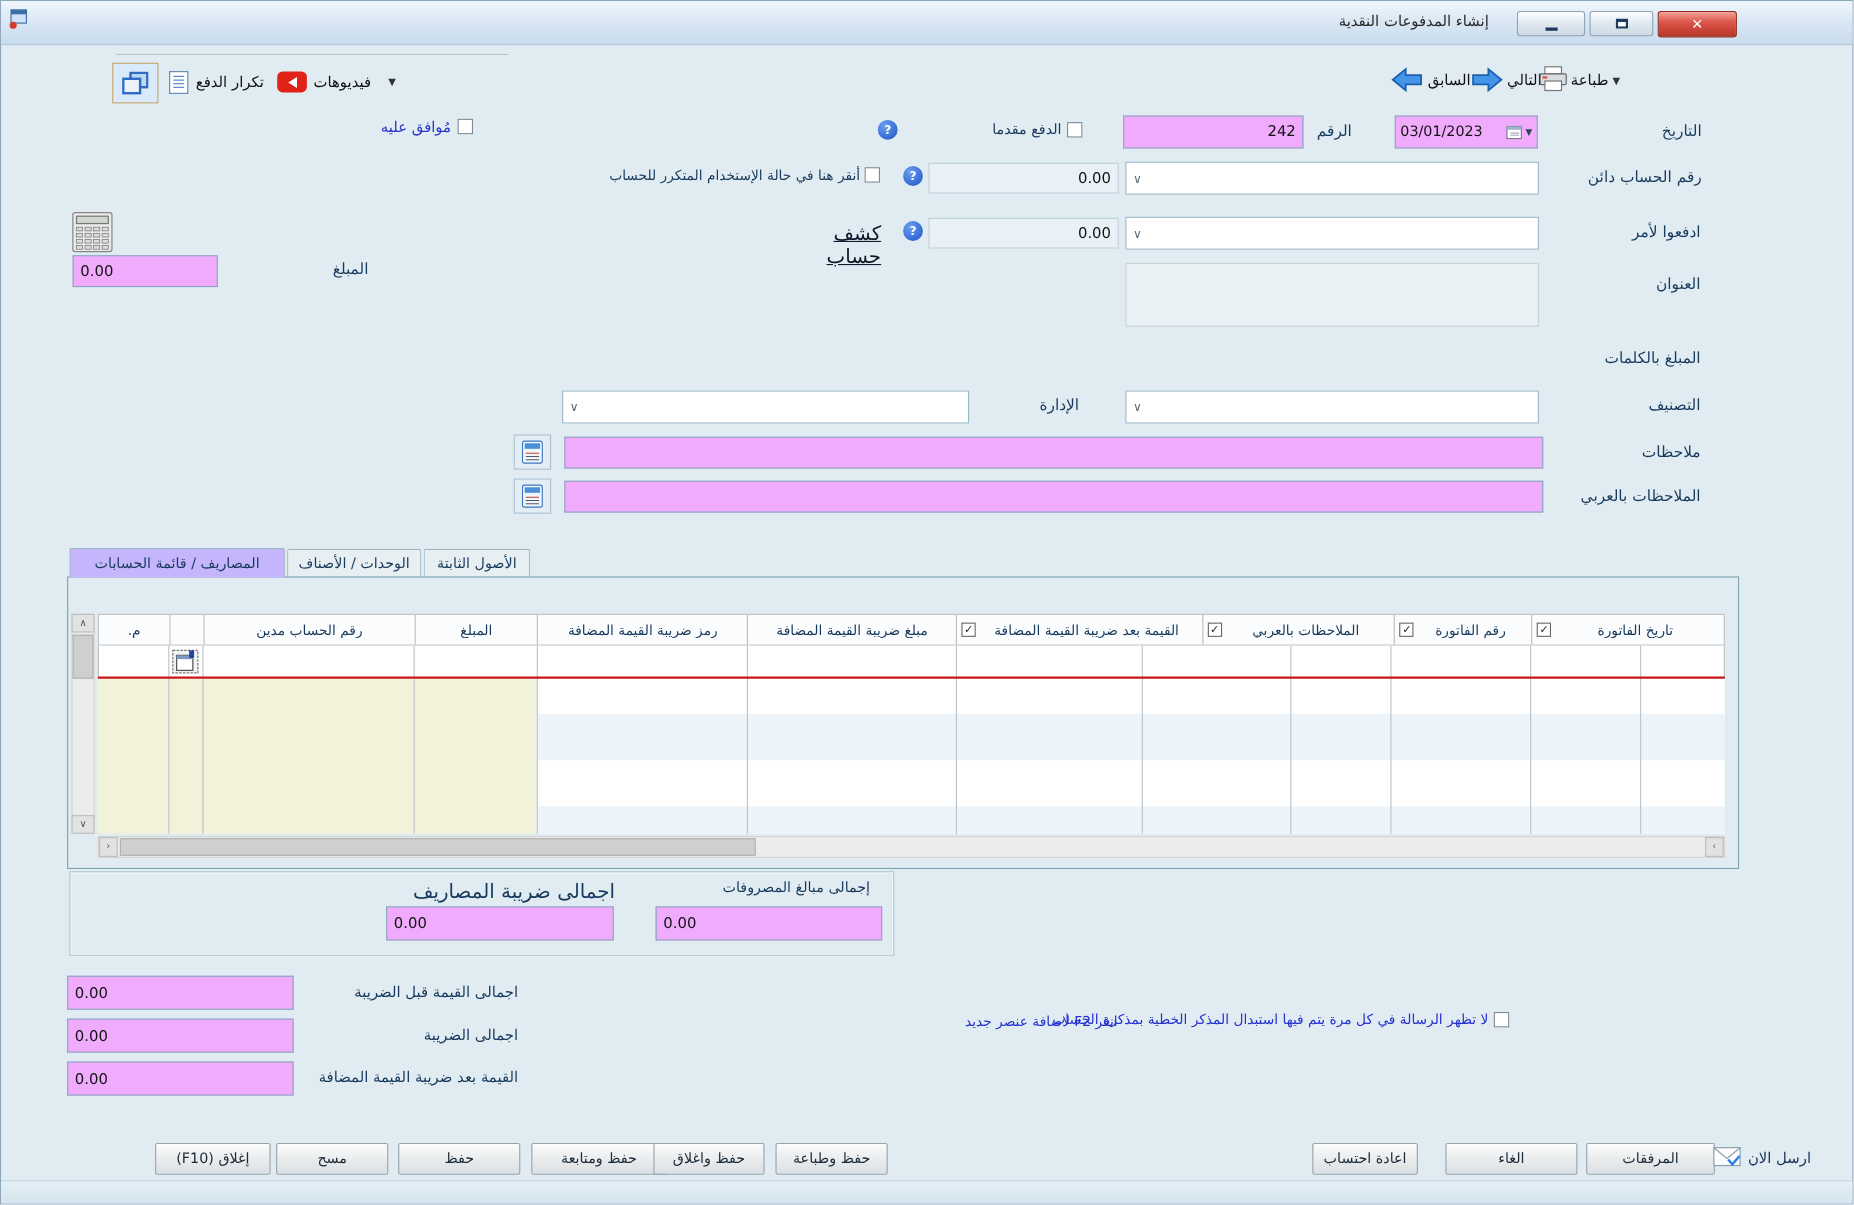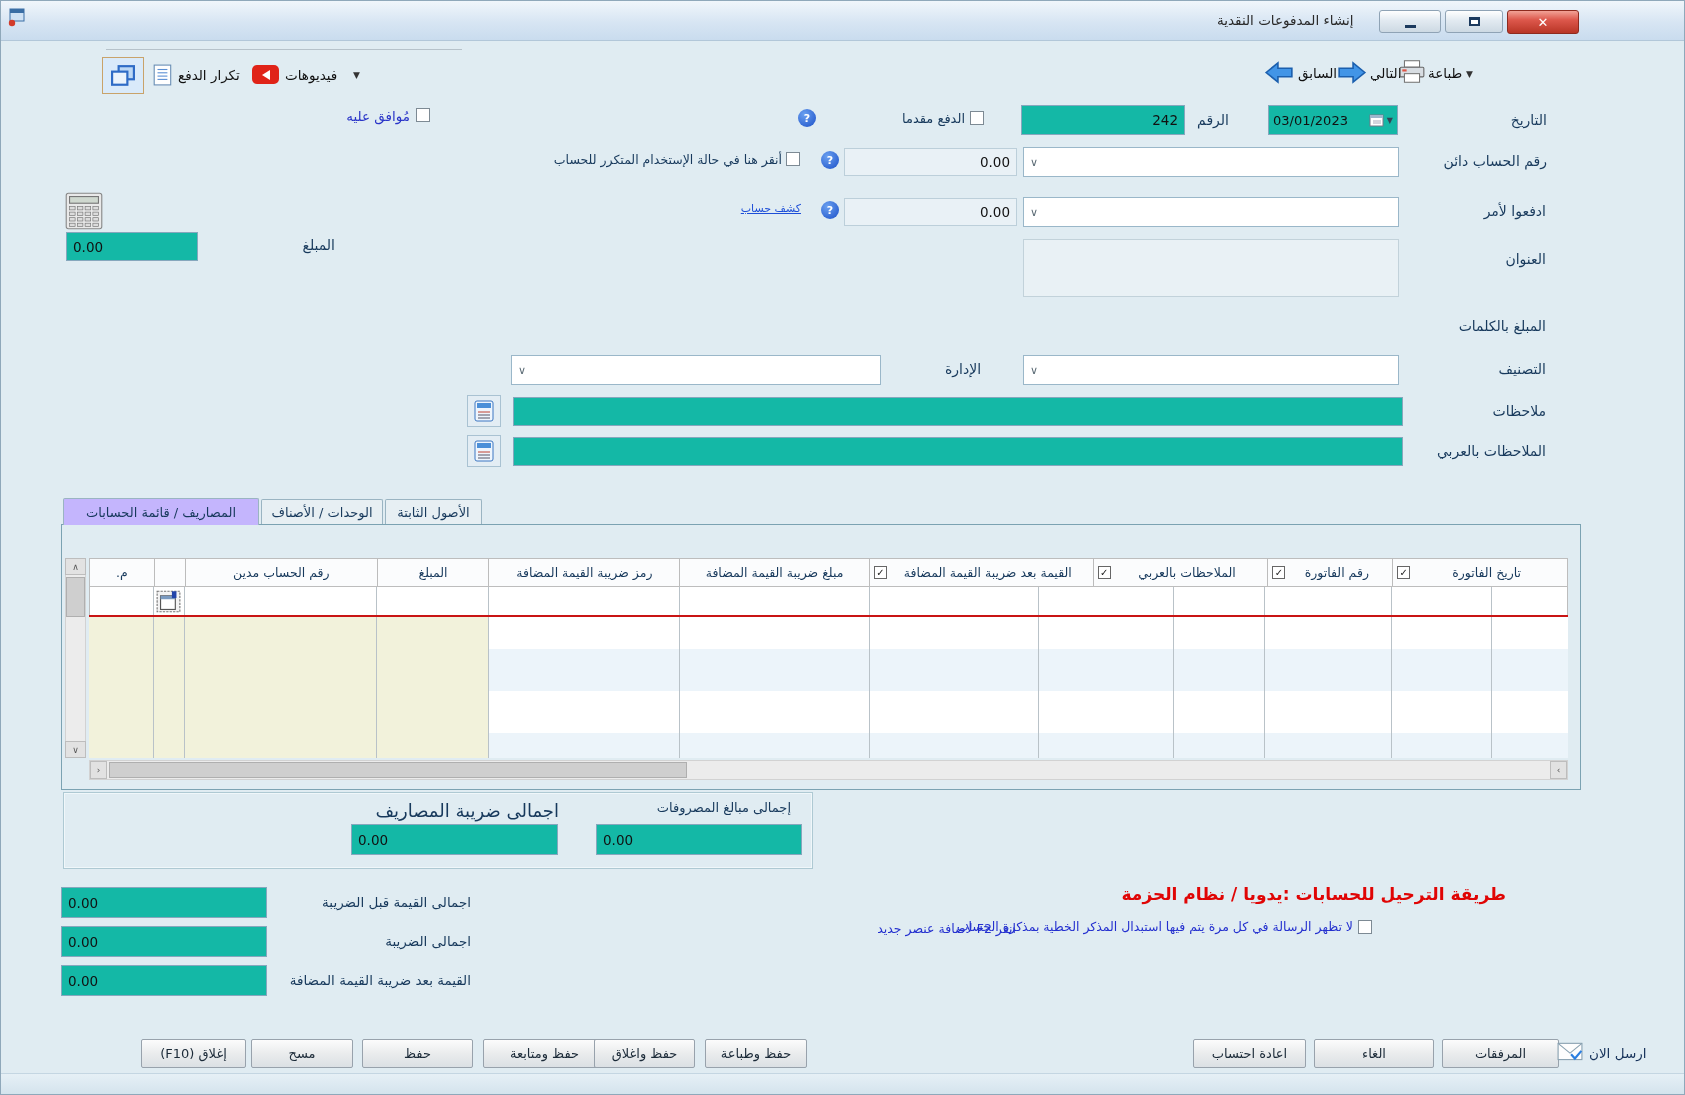--- a/index.html
+++ b/index.html
@@ -15,33 +15,33 @@
   .winbtn { position:absolute; height:23px; border:1px solid #8fa3b5; border-radius:3px;
             background:linear-gradient(#ffffff,#e2eaf1 45%,#cdd9e3);
             display:flex; align-items:center; justify-content:center; cursor:default; }
   .winbtn.close { background:linear-gradient(#f2a296,#dd584c 40%,#b83526); border-color:#8e2a1e; }
   .glyph-min { width:11px; height:3px; background:#1c3a5e; margin-top:9px; }
   .glyph-max { width:11px; height:9px; border:2px solid #1c3a5e; border-top-width:3px; background:#fff; }
   .glyph-x { color:#fff; font-size:13px; font-weight:bold; line-height:1; }
   .titem { position:absolute; font-size:13.5px; color:#101010; white-space:nowrap; }
   .caret { position:absolute; font-size:9px; color:#333; }
   .lbl { position:absolute; color:#17395c; font-size:14px; white-space:nowrap; }
-  .tb { position:absolute; background:#14b8a6; border:1px solid #86a7bd; font-size:13.5px;
+  .tb { position:absolute; background:#f0abfc; border:1px solid #86a7bd; font-size:13.5px;
         padding:0 6px; display:flex; align-items:center; color:#111; }
   .tb.ltr { direction:ltr; }
   .tb.end { justify-content:flex-end; }
   .tb.dis { background:#e9f1f6; border-color:#bccfda; }
   .combo { position:absolute; background:#fff; border:1px solid #9ab7c9;
            display:flex; align-items:center; padding:0 6px; }
   .combo .chev { margin-right:auto; color:#5a6a74; font-size:11px; line-height:1; }
   .chk { position:absolute; width:14px; height:14px; background:#fff; border:1px solid #7d8a94; }
   .help { position:absolute; width:18px; height:18px; border-radius:50%;
           background:radial-gradient(circle at 35% 30%, #6aa0f0, #1c50c8);
           color:#fff; font-weight:bold; font-size:11px; display:flex; align-items:center; justify-content:center; }
-  .link { color:#1d4ed8; text-decoration:underline; font-size:11px; }
+  .link { color:#0f172a; text-decoration:underline; font-size:18px; }
   .bluetext { color:#2a35c8; }
   .tab { position:absolute; height:26px; border:1px solid #9ab4c2; border-bottom:none;
          background:#e7eff3; display:flex; align-items:center; justify-content:center;
          font-size:13px; color:#17395c; border-radius:2px 2px 0 0; white-space:nowrap; }
   .tab.active { background:#c4b5fd; z-index:3; height:27px; }
   .groupbox { position:absolute; border:1px solid #7ba2b2; background:#e0ecf2; }
   .ghead { position:absolute; display:flex; direction:rtl; background:#fbfcfd; border:1px solid #bdbdbd; }
   .hc { height:100%; border-left:1px solid #bcbcbc; display:flex; align-items:center;
         padding:0 4px; font-size:12.5px; color:#17395c; white-space:nowrap; overflow:hidden; }
   .hc:last-child { border-left:none; }
@@ -313,33 +313,32 @@
   <div class="lbl" style="left:402px;top:799px;width:156px;text-align:right;font-size:18px;">اجمالى ضريبة المصاريف</div>
   <div class="tb ltr" style="left:350px;top:823px;width:207px;height:31px;">0.00</div>
 
   <div class="tb ltr" style="left:60px;top:886px;width:206px;height:31px;">0.00</div>
   <div class="lbl" style="left:278px;top:893px;width:192px;text-align:right;font-size:13.5px;">اجمالى القيمة قبل الضريبة</div>
   <div class="tb ltr" style="left:60px;top:925px;width:206px;height:31px;">0.00</div>
   <div class="lbl" style="left:278px;top:932px;width:192px;text-align:right;font-size:13.5px;">اجمالى الضريبة</div>
   <div class="tb ltr" style="left:60px;top:964px;width:206px;height:31px;">0.00</div>
   <div class="lbl" style="left:240px;top:971px;width:230px;text-align:right;font-size:13.5px;">القيمة بعد ضريبة القيمة المضافة</div>
 
-  <div class="redmsg" style="left:1095px;top:883px;width:410px;">طريقة الترحيل للحسابات :يدويا / نظام الحزمة</div>
   <div class="hint" style="left:845px;top:905px;width:170px;margin-top:15px;">انقر F2 لاضافة عنصر جديد</div>
   <div class="chk" style="left:1357px;top:919px;"></div>
   <div class="hint" style="left:878px;top:918px;width:474px;">لا تظهر الرسالة في كل مرة يتم فيها استبدال المذكر الخطية بمذكرة الحساب</div>
 
   <div class="btn" style="left:140px;top:1038px;width:105px;">إغلاق (F10)</div>
   <div class="btn" style="left:250px;top:1038px;width:102px;">مسح</div>
   <div class="btn" style="left:361px;top:1038px;width:111px;">حفظ</div>
   <div class="btn" style="left:482px;top:1038px;width:123px;">حفظ ومتابعة</div>
   <div class="btn" style="left:593px;top:1038px;width:101px;">حفظ واغلاق</div>
   <div class="btn" style="left:704px;top:1038px;width:102px;">حفظ وطباعة</div>
 
-  <div class="btn" style="left:1192px;top:1038px;width:113px;text-align:right;">اعادة احتساب</div>
+  <div class="btn" style="left:1192px;top:1038px;width:96px;text-align:right;">اعادة احتساب</div>
   <div class="btn" style="left:1313px;top:1038px;width:120px;">الغاء</div>
   <div class="btn" style="left:1441px;top:1038px;width:117px;">المرفقات</div>
   <svg class="abs" style="left:1556px;top:1041px;" width="26" height="20" viewBox="0 0 24 18">
     <rect x="1" y="1" width="22" height="15" fill="#fdfdfd" stroke="#88a0b0"></rect>
     <path d="M1 1 L12 10 L23 1" fill="none" stroke="#88a0b0"></path>
     <path d="M13 11 l3.5 4 l6 -7" stroke="#2b7fe0" fill="none" stroke-width="2"></path>
   </svg>
   <div class="titem" style="left:1588px;top:1044px;color:#16325a;">ارسل الان</div>
 
   <div class="footer"></div>

